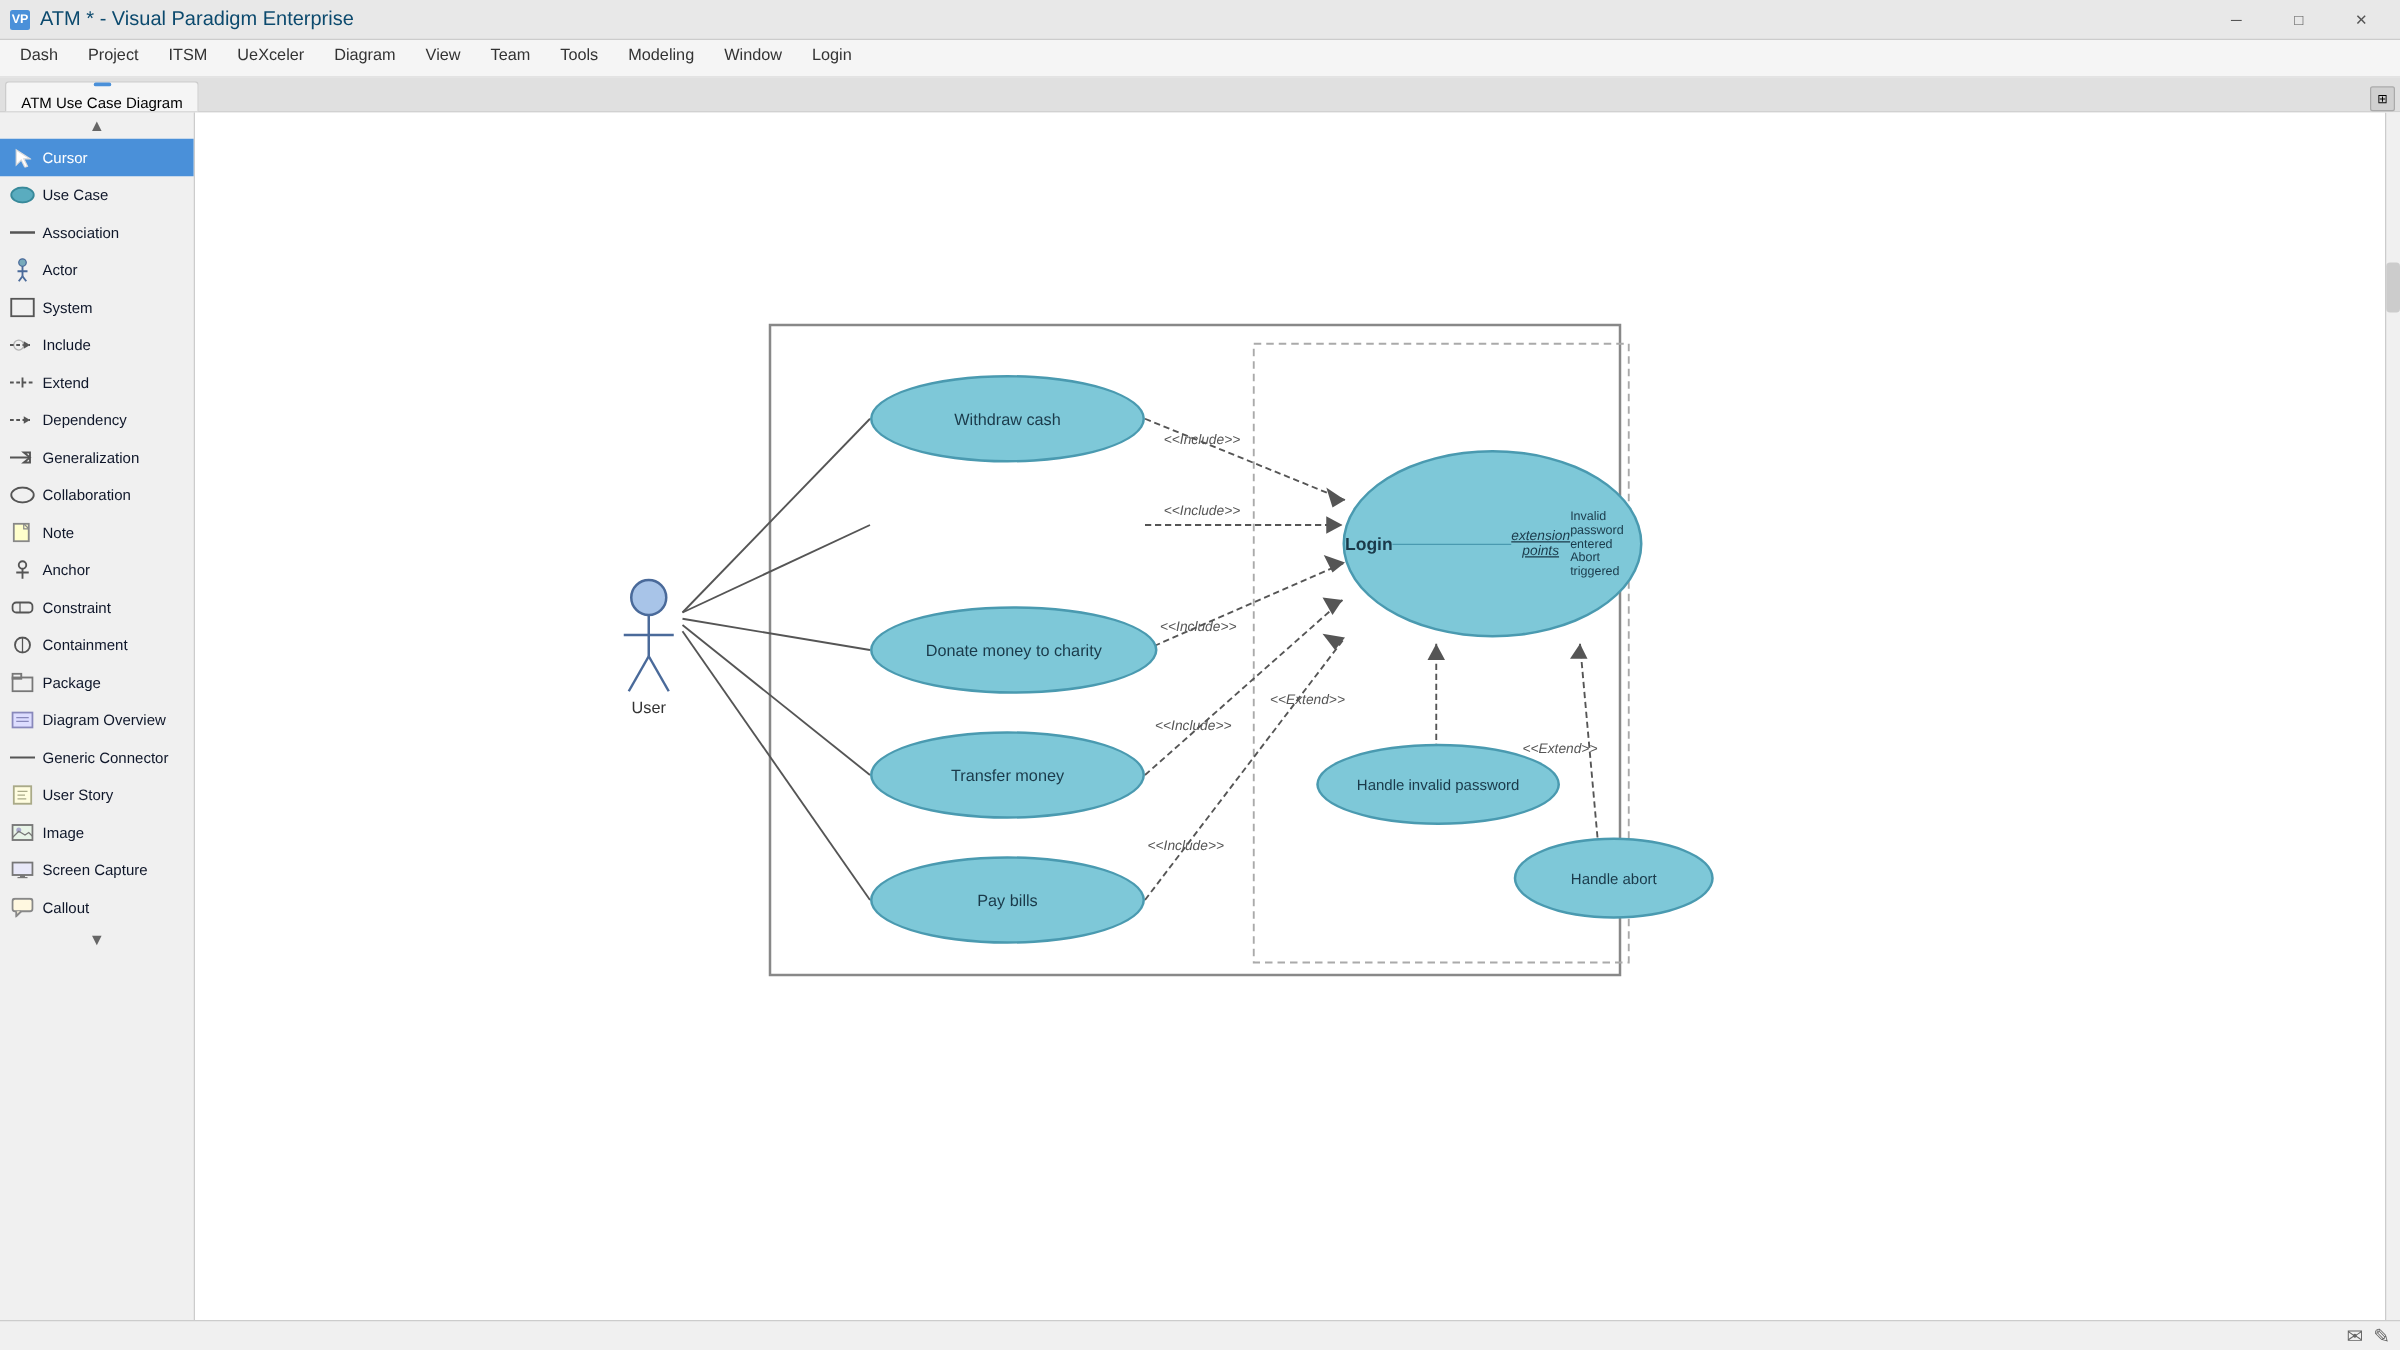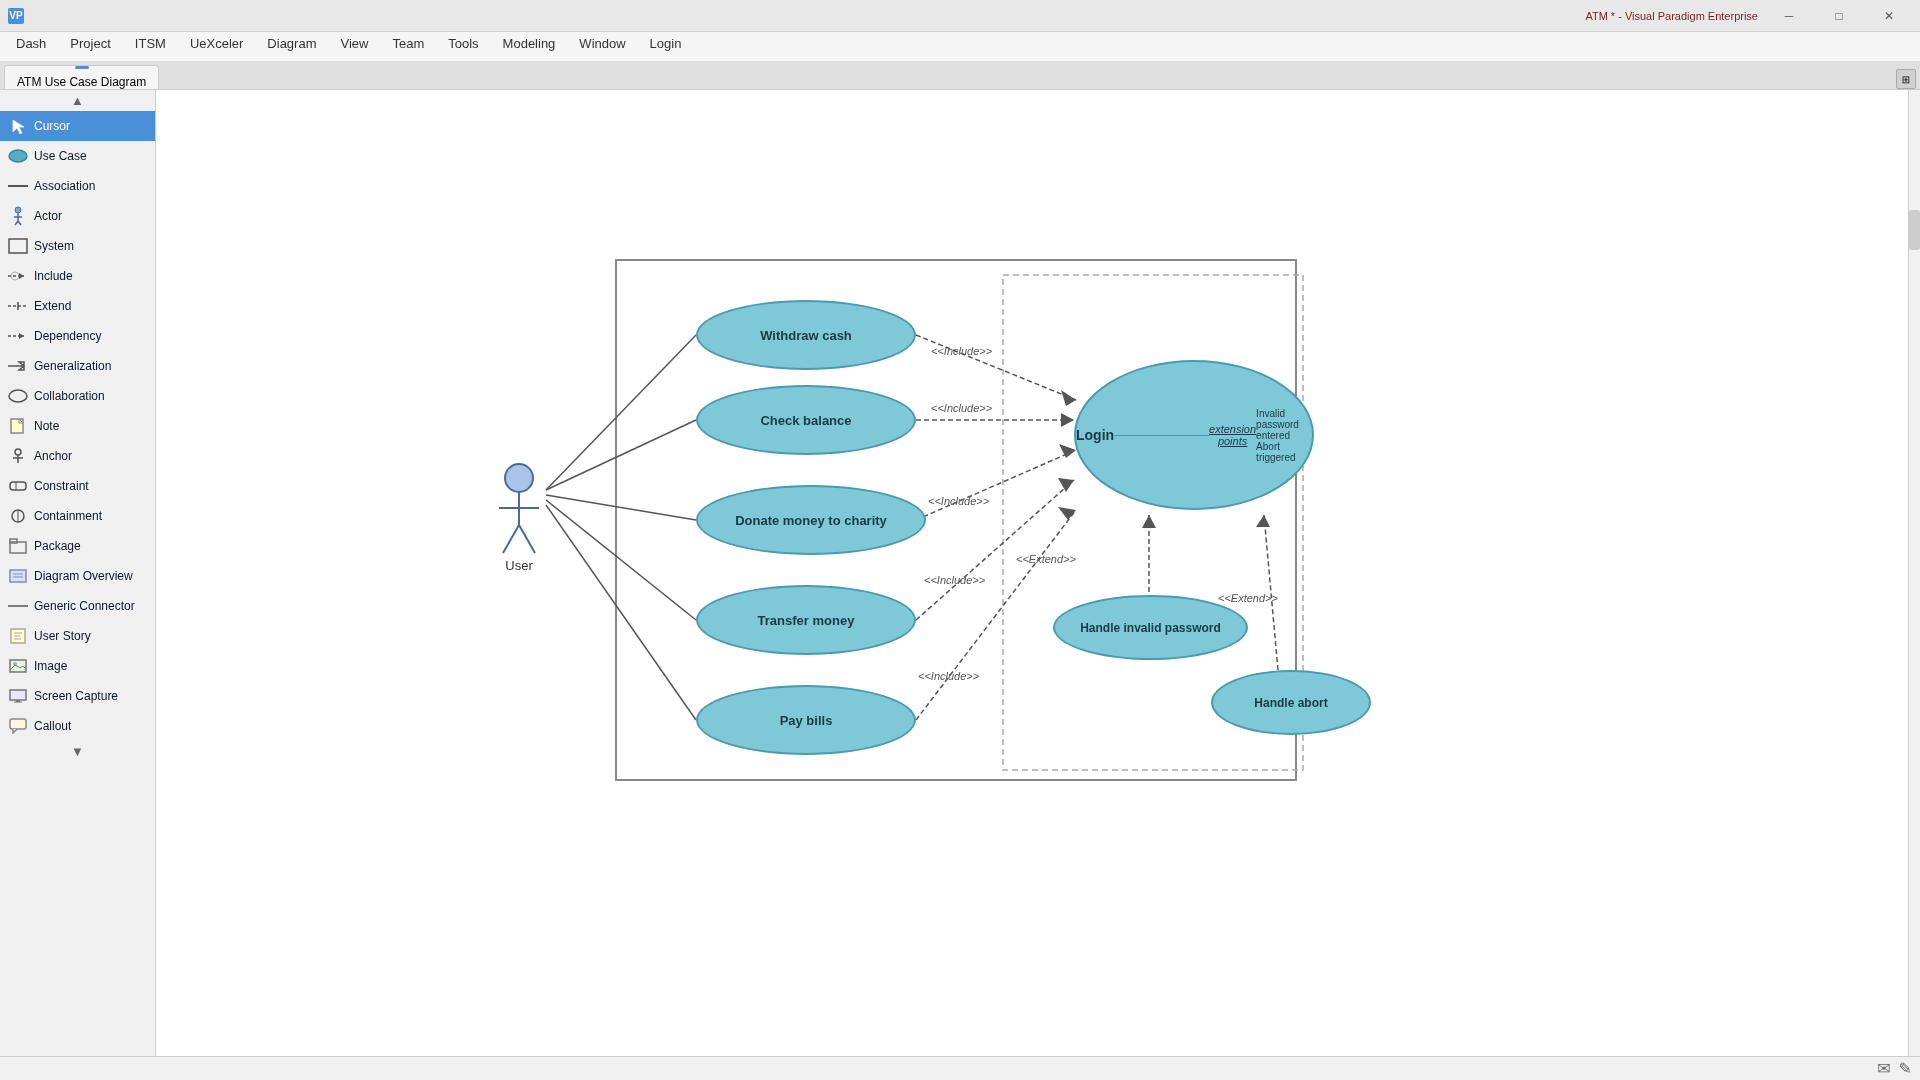--- a/index.html
+++ b/index.html
@@ -9,21 +9,21 @@
     #titlebar {
       height: 32px;
       background: #e8e8e8;
       display: flex;
       align-items: center;
       padding: 0 8px;
       gap: 8px;
       border-bottom: 1px solid #ccc;
     }
     #titlebar .app-icon { width: 16px; height: 16px; background: #4a90d9; border-radius: 2px; display: flex; align-items: center; justify-content: center; color: white; font-size: 10px; font-weight: bold; }
-    #titlebar .title { font-size: 11px; color: #7f1d1d; flex: 1; text-align: right; }
+    #titlebar .title { font-size: 16px; color: #0c4a6e; flex: 1; }
     #titlebar .window-controls { display: flex; gap: 4px; }
     #titlebar .win-btn { width: 46px; height: 32px; display: flex; align-items: center; justify-content: center; cursor: pointer; font-size: 12px; color: #555; }
 
     
     #menubar {
       height: 30px;
       background: #f5f5f5;
       display: flex;
       padding: 0 4px;
       border-bottom: 1px solid #ddd;
@@ -142,21 +142,20 @@
       border: 2px solid #4a9ab0;
       border-radius: 50%;
       display: flex;
       align-items: center;
       justify-content: center;
       text-align: right;
       font-size: 13px;
       color: #1a3a4a;
       cursor: pointer;
       padding: 8px 16px;
-      font-weight: bold;
     }
 
     
     .use-case-login {
       position: absolute;
       background: #7ec8d8;
       border: 2px solid #4a9ab0;
       border-radius: 50%;
       display: flex;
       flex-direction: row;
@@ -464,23 +463,20 @@
       <line x1="1122" y1="580" x2="1108" y2="425" stroke="#555" stroke-width="1.5" stroke-dasharray="5,3"></line>
       <polygon points="1108,425 1100,437 1114,437" fill="#555"></polygon>
       <text x="1062" y="512" font-size="11" fill="#555" font-style="italic">&lt;&lt;Extend&gt;&gt;</text>
 
     </svg>
 
     <div class="use-case" style="left:540px;top:210px;width:220px;height:70px;">
       <span>Withdraw cash</span>
     </div>
 
-    <div class="use-case" style="left:540px;top:295px;width:220px;height:70px;">
-      <span>Check balance</span>
-    </div>
 
     <div class="use-case" style="left:540px;top:395px;width:230px;height:70px;">
       <span>Donate money to charity</span>
     </div>
 
     <div class="use-case" style="left:540px;top:495px;width:220px;height:70px;">
       <span>Transfer money</span>
     </div>
 
     <div class="use-case" style="left:540px;top:595px;width:220px;height:70px;">

